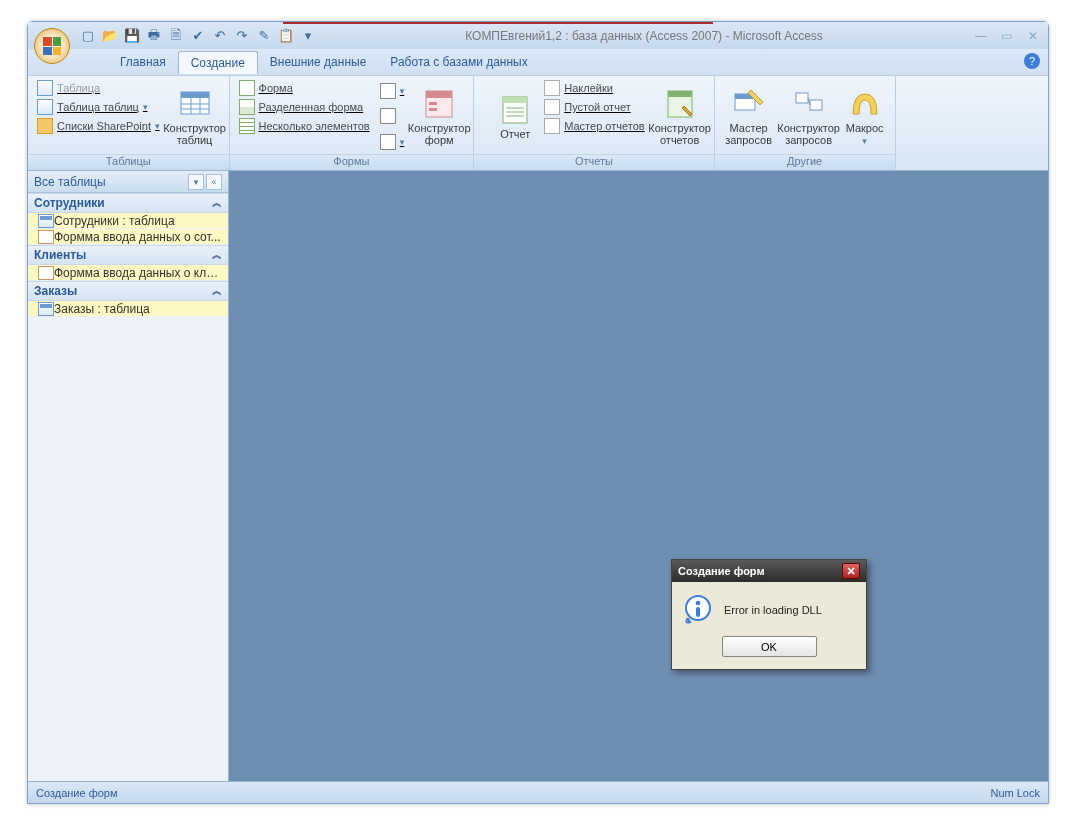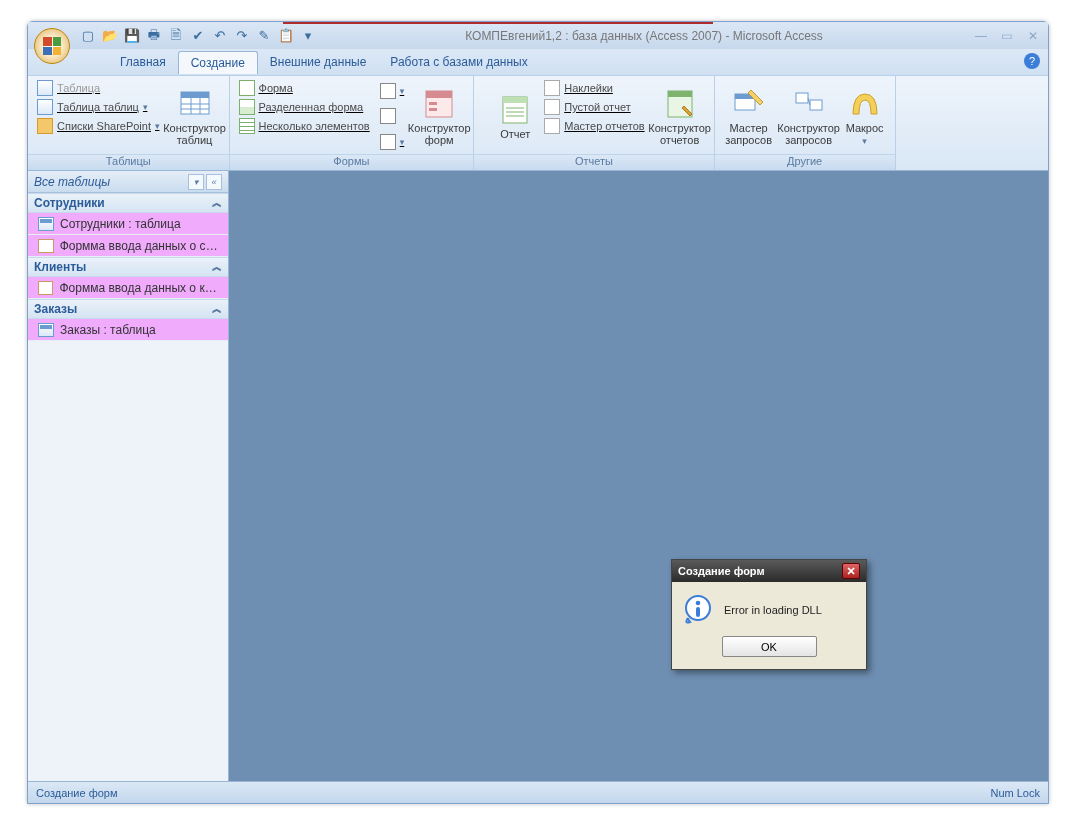--- a/index.html
+++ b/index.html
@@ -28,26 +28,26 @@
 .small-stack { display:flex; flex-direction:column; gap:1px;text-decoration:underline; }
 .small-btn { display:flex; align-items:center; gap:4px; padding:1px 3px; font-size:11px; color:#4a4a4a; cursor:pointer; white-space:nowrap;}
 .small-btn.disabled { color:#9a9a9a; }
 .small-btn .ic { width:16px; height:16px; display:inline-flex; align-items:center; justify-content:center; }
 .large-btn { width:56px; display:flex; flex-direction:column; align-items:center; justify-content:center; gap:2px; padding:4px 2px; font-size:11px; color:#3a3a3a; text-align:center; cursor:pointer; }
 .large-btn .ic { width:32px; height:32px; display:flex; align-items:center; justify-content:center; }
 .drop::after { content:" ▾"; font-size:9px; color:#5b7aa0; }
 
 .content { flex:1; display:flex; background:#6e8eb2; overflow:hidden; }
 .navpane { width:201px; background:#e8eef6; border-right:1px solid #9ab6d6; display:flex; flex-direction:column; font-size:12px;}
-.nav-hdr { height:22px; background:linear-gradient(#e6eef7,#c9dcef); border-bottom:1px solid #a8c0db; display:flex; align-items:center; padding:0 6px; color:#2b5b99;font-style:italic;}
+.nav-hdr { height:22px; background:linear-gradient(#e6eef7,#c9dcef); border-bottom:1px solid #a8c0db; display:flex; align-items:center; padding:0 6px; color:#2b5b99;}
 .nav-hdr .sp { flex:1; }
 .nav-hdr .btn { width:16px; height:16px; border:1px solid #a8c0db; background:#f4f9fe; font-size:9px; display:flex; align-items:center; justify-content:center; color:#5b7aa0; margin-left:2px; cursor:pointer;}
 .nav-group-hdr { height:20px; background:linear-gradient(#eaf1f9,#d5e4f2); border-top:1px solid #c8d9ec; border-bottom:1px solid #c8d9ec; display:flex; align-items:center; padding:0 6px; color:#2b5b99; font-weight:bold; font-size:12px;}
 .nav-group-hdr .chev { margin-left:auto; font-size:10px; color:#5b7aa0; cursor:pointer;}
-.nav-item { height:22px; display:flex; align-items:center; gap:6px; padding:0 6px 0 10px; background:#f0abfc; border-bottom:1px solid #e6eef6; color:#333; cursor:pointer;}
+.nav-item { height:16px; display:flex; align-items:center; padding:0 6px 0 10px; background:#fef9c3; border-bottom:1px solid #e6eef6; color:#333; cursor:pointer;}
 .nav-item .ic { width:16px; height:14px; }
 .nav-item .tx { overflow:hidden; text-overflow:ellipsis; white-space:nowrap; }
 .nav-spacer { flex:1; background:#eef3f9; }
 
 .workspace { flex:1; position:relative; background:#6e8eb2; }
 
 .statusbar { height:22px; background:linear-gradient(#dbe8f6,#c3d7ec); border-top:1px solid #9ab6d6; display:flex; align-items:center; padding:0 8px; font-size:11px; color:#2b5b99;}
 .statusbar .sp { flex:1; }
 
 .dialog { position:absolute; left:442px; top:388px; width:196px; background:#ece9d8; border:1px solid #444; box-shadow:3px 3px 6px rgba(0,0,0,.4); }

